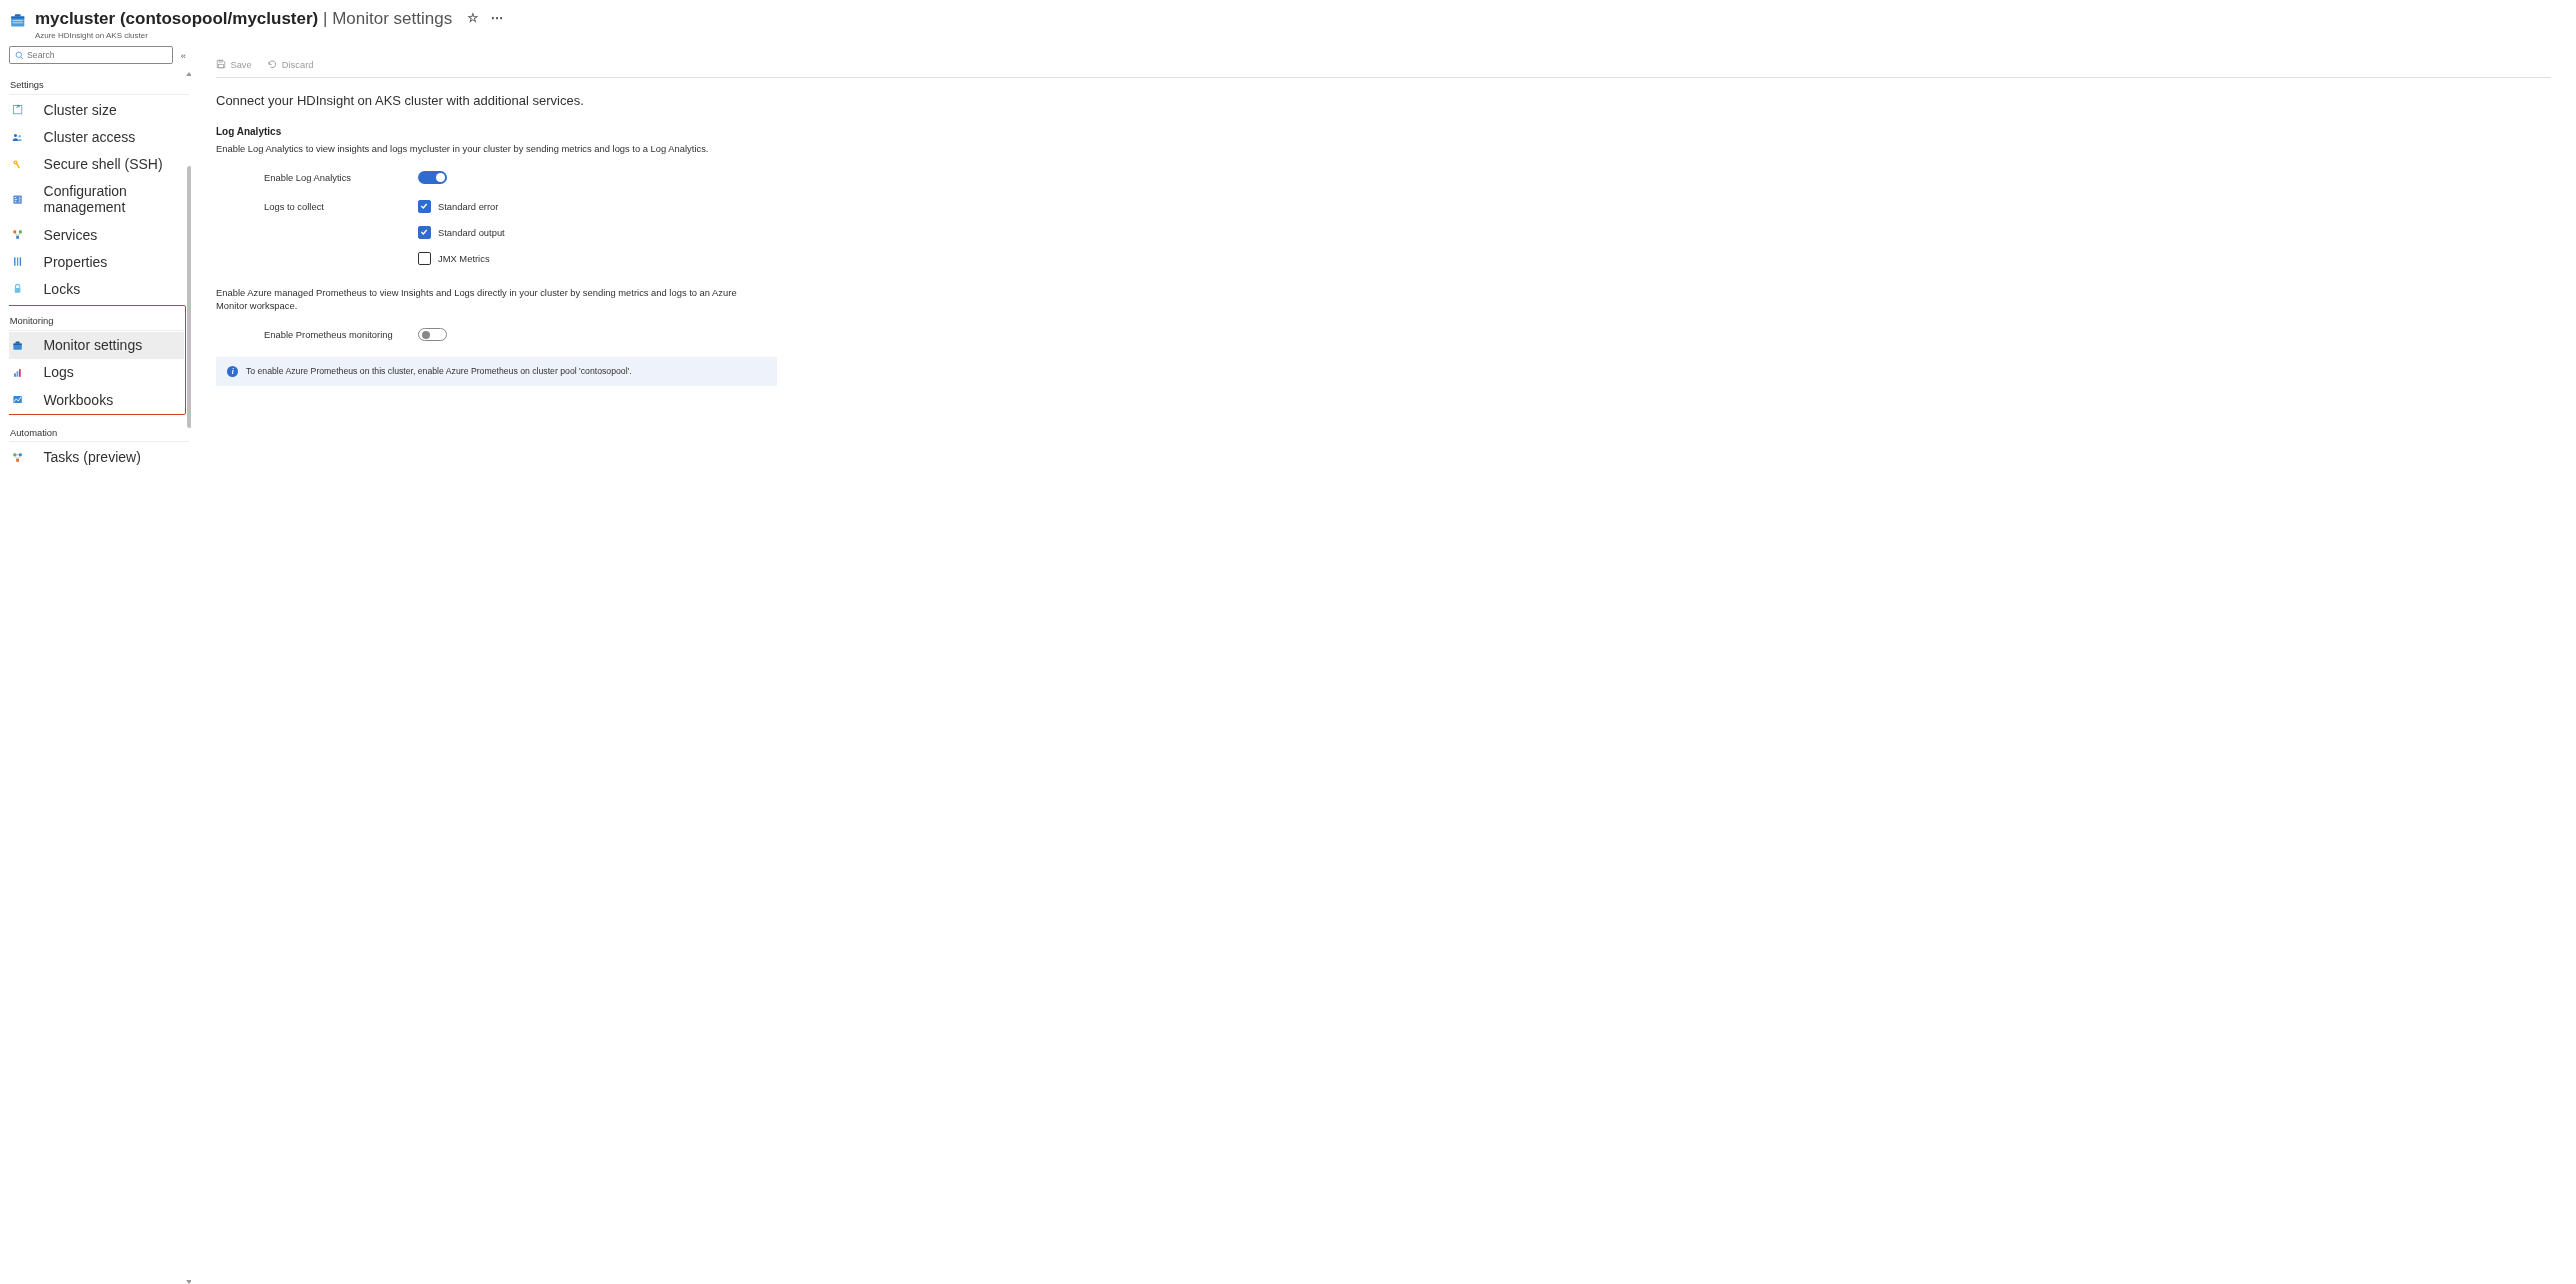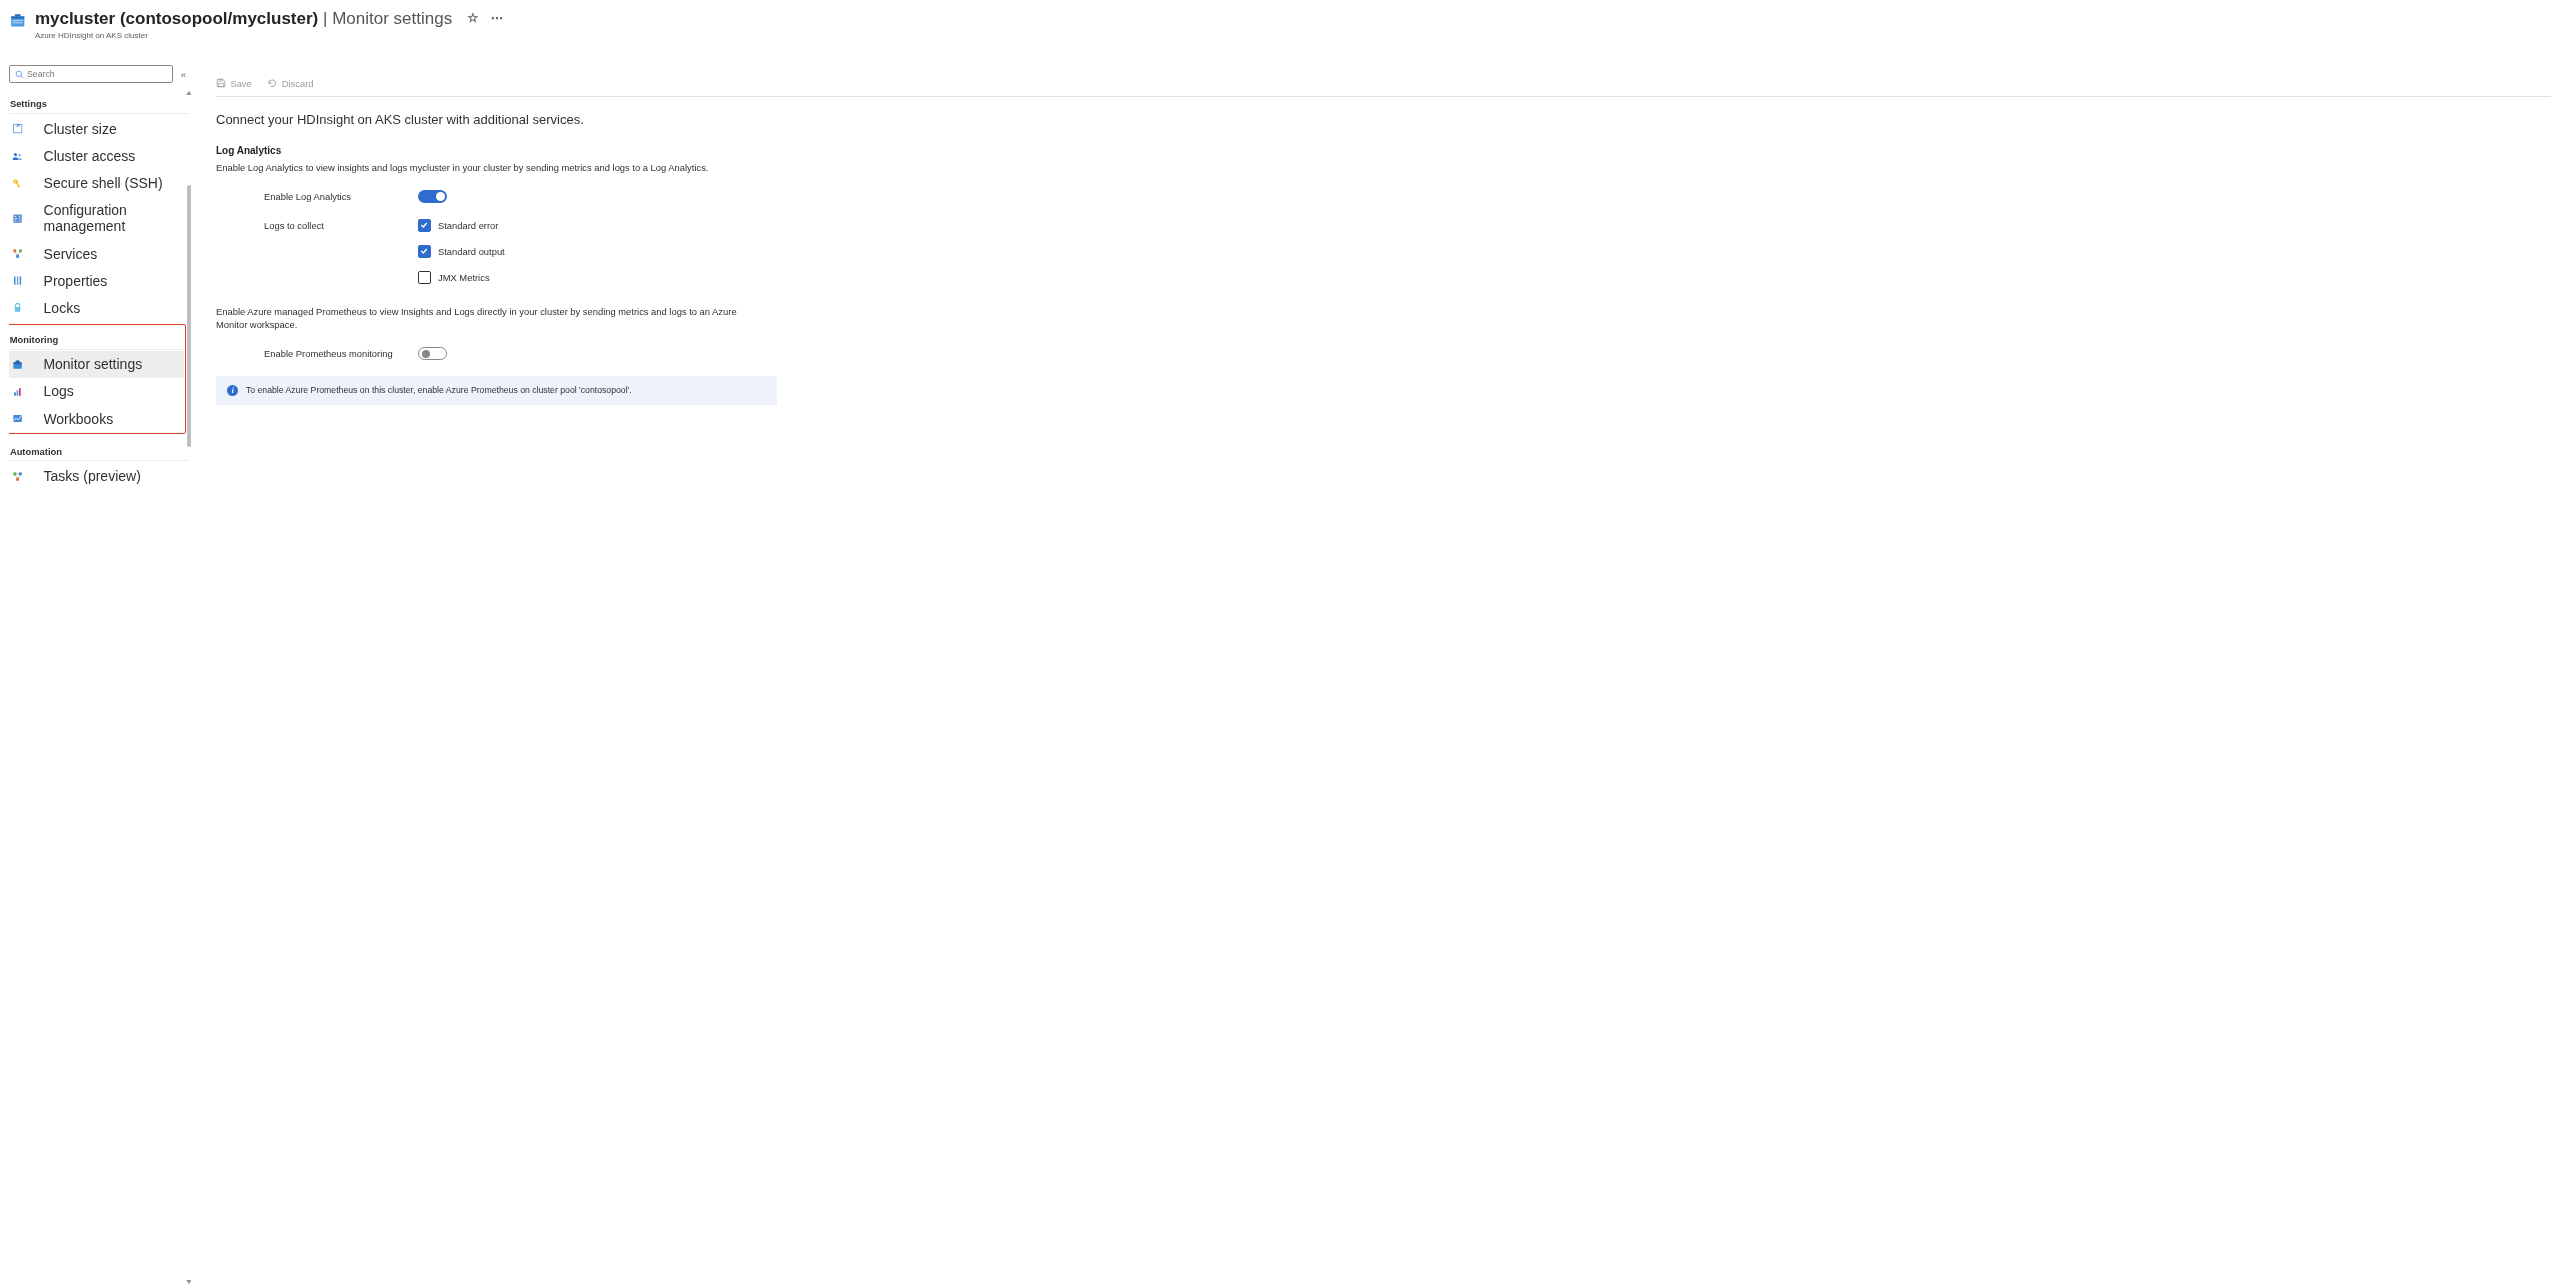--- a/index.html
+++ b/index.html
@@ -40,21 +40,21 @@
     }
     .header-title .sub { font-weight: 400; color: #555; }
     .header-subtitle {
       font-size: 8px;
       color: #5b5b5b;
       margin-top: 2px;
     }
     .header-actions { display: flex; align-items: center; gap: 12.5px; color: #555; }
     .star-icon, .more-icon { font-size: 12.5px; cursor: pointer; }
     
-    .layout { display: flex; flex: 1; min-height: 0; margin-top: 19px; }
+    .layout { display: flex; flex: 1; min-height: 0; }
     .sidebar {
       width: 191px;
       flex-shrink: 0;
       display: flex;
       flex-direction: column;
       padding: 0 0 0 8.7px;
       position: relative;
     }
     .search-row {
       display: flex;
@@ -83,21 +83,21 @@
     }
     .collapse-caret { color: #605e5c; cursor: pointer; font-size: 9.4px; }
     .nav-wrap {
       flex: 1;
       overflow-y: auto;
       position: relative;
       padding-right: 2.5px;
     }
     .section-title {
       font-size: 9.4px;
-      font-weight: 700;
+      font-weight: 400;
       color: #323130;
       padding: 7.5px 0 3.7px 1.2px;
       border-bottom: 0.6px solid #ededed;
       margin-bottom: 1.2px;
     }
     .nav-item {
       display: flex;
       align-items: center;
       gap: 20px;
       padding: 5.6px 5px 5.6px 3.7px;

